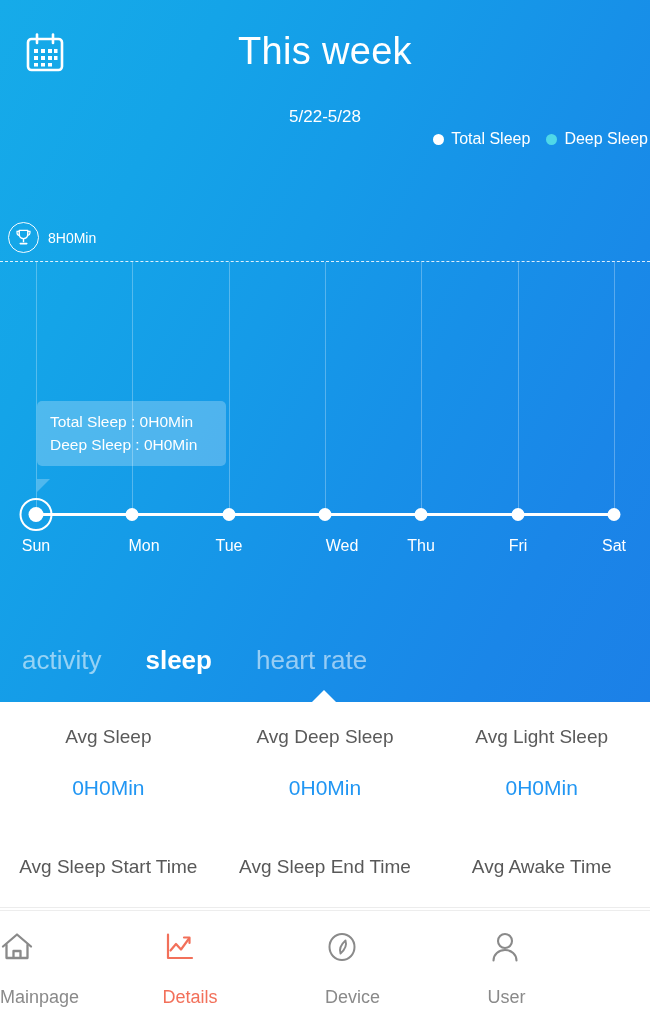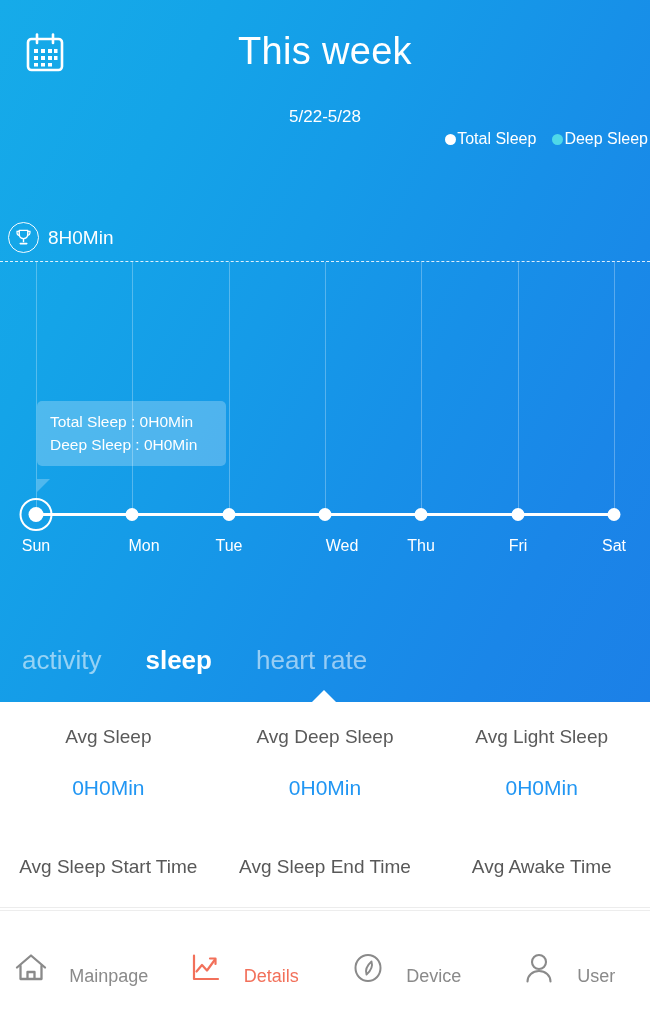--- a/index.html
+++ b/index.html
@@ -31,32 +31,32 @@
     position:absolute; left:0; top:107px; width:650px;
     text-align:center; color:#ffffff;
     font-size:17px; font-weight:400;
   }
 
   
   .legend{
     position:absolute; right:2px; top:130px;
     display:flex; align-items:center; gap:16px;
   }
-  .legend-item{ display:flex; align-items:center; gap:1px; }
+  .legend-item{ display:flex; align-items:center; gap:7px; }
   .legend-dot{ width:11px; height:11px; border-radius:50%; display:block; }
   .legend-label{ color:#ffffff; font-size:16px; white-space:nowrap; }
 
   
   .goal-wrap{ position:absolute; left:8px; top:222px; display:flex; align-items:center; gap:9px; }
   .trophy-circle{
     width:31px; height:31px; border-radius:50%;
     border:1.6px solid rgba(255,255,255,.95);
     display:flex; align-items:center; justify-content:center;
   }
-  .goal-label{ color:#ffffff; font-size:19px; }
+  .goal-label{ color:#ffffff; font-size:14px; }
 
   
   .goal-line{
     position:absolute; left:0; top:261px; width:650px; height:0;
     border-top:1.6px dashed rgba(255,255,255,.85);
   }
 
   
   .plot{ position:absolute; left:0; top:262px; width:650px; height:253px; }
   .vgrid{
@@ -139,22 +139,22 @@
     background:#ececec;
   }
 
   
   .bottomnav{
     position:absolute; left:0; bottom:0; width:650px; height:114px;
     background:#ffffff; display:flex; align-items:center;
     border-top:1px solid #ededed;
   }
   .navitem{
-    flex:1; display:flex; flex-direction:row;
-    align-items:flex-end; justify-content:center; gap:21px; cursor:pointer;
+    flex:1; display:flex; flex-direction:column;
+    align-items:flex-start; justify-content:center; gap:21px; cursor:pointer;
   }
   .navicon{ height:38px; display:flex; align-items:center; justify-content:center; }
   .navlabel{ font-size:18px; color:#8a8a8a; }
   .navitem.active .navlabel{ color:#F2705A; }
 </style>
 </head>
 <body>
 
 <div id="app">
 

